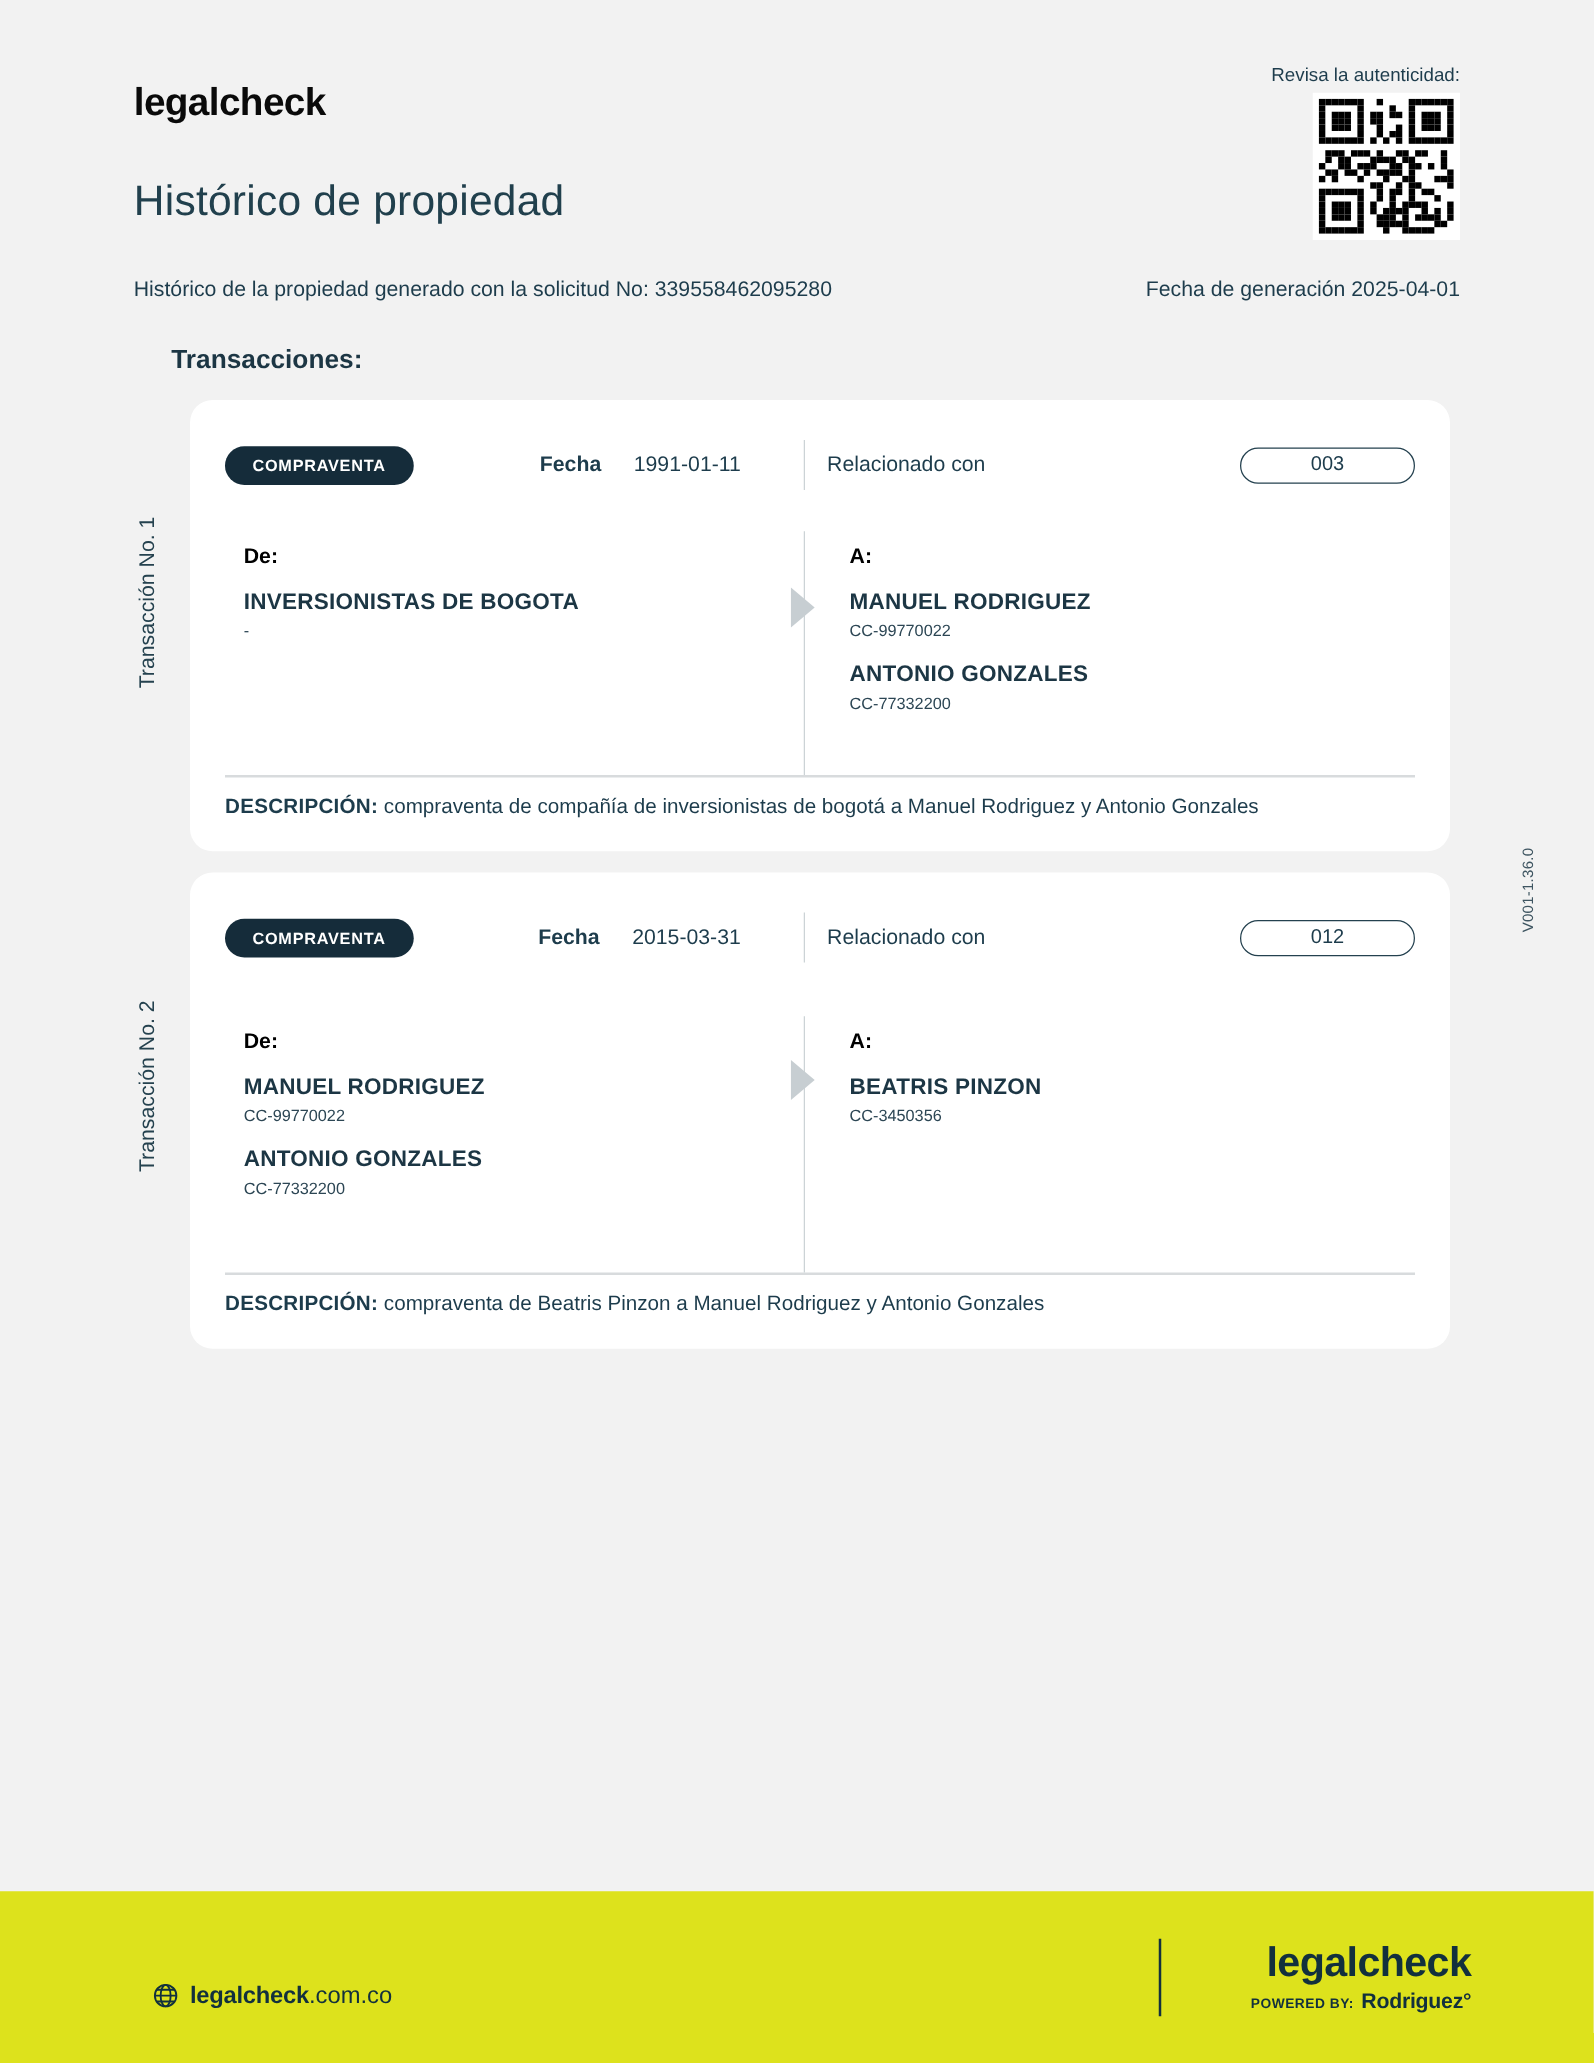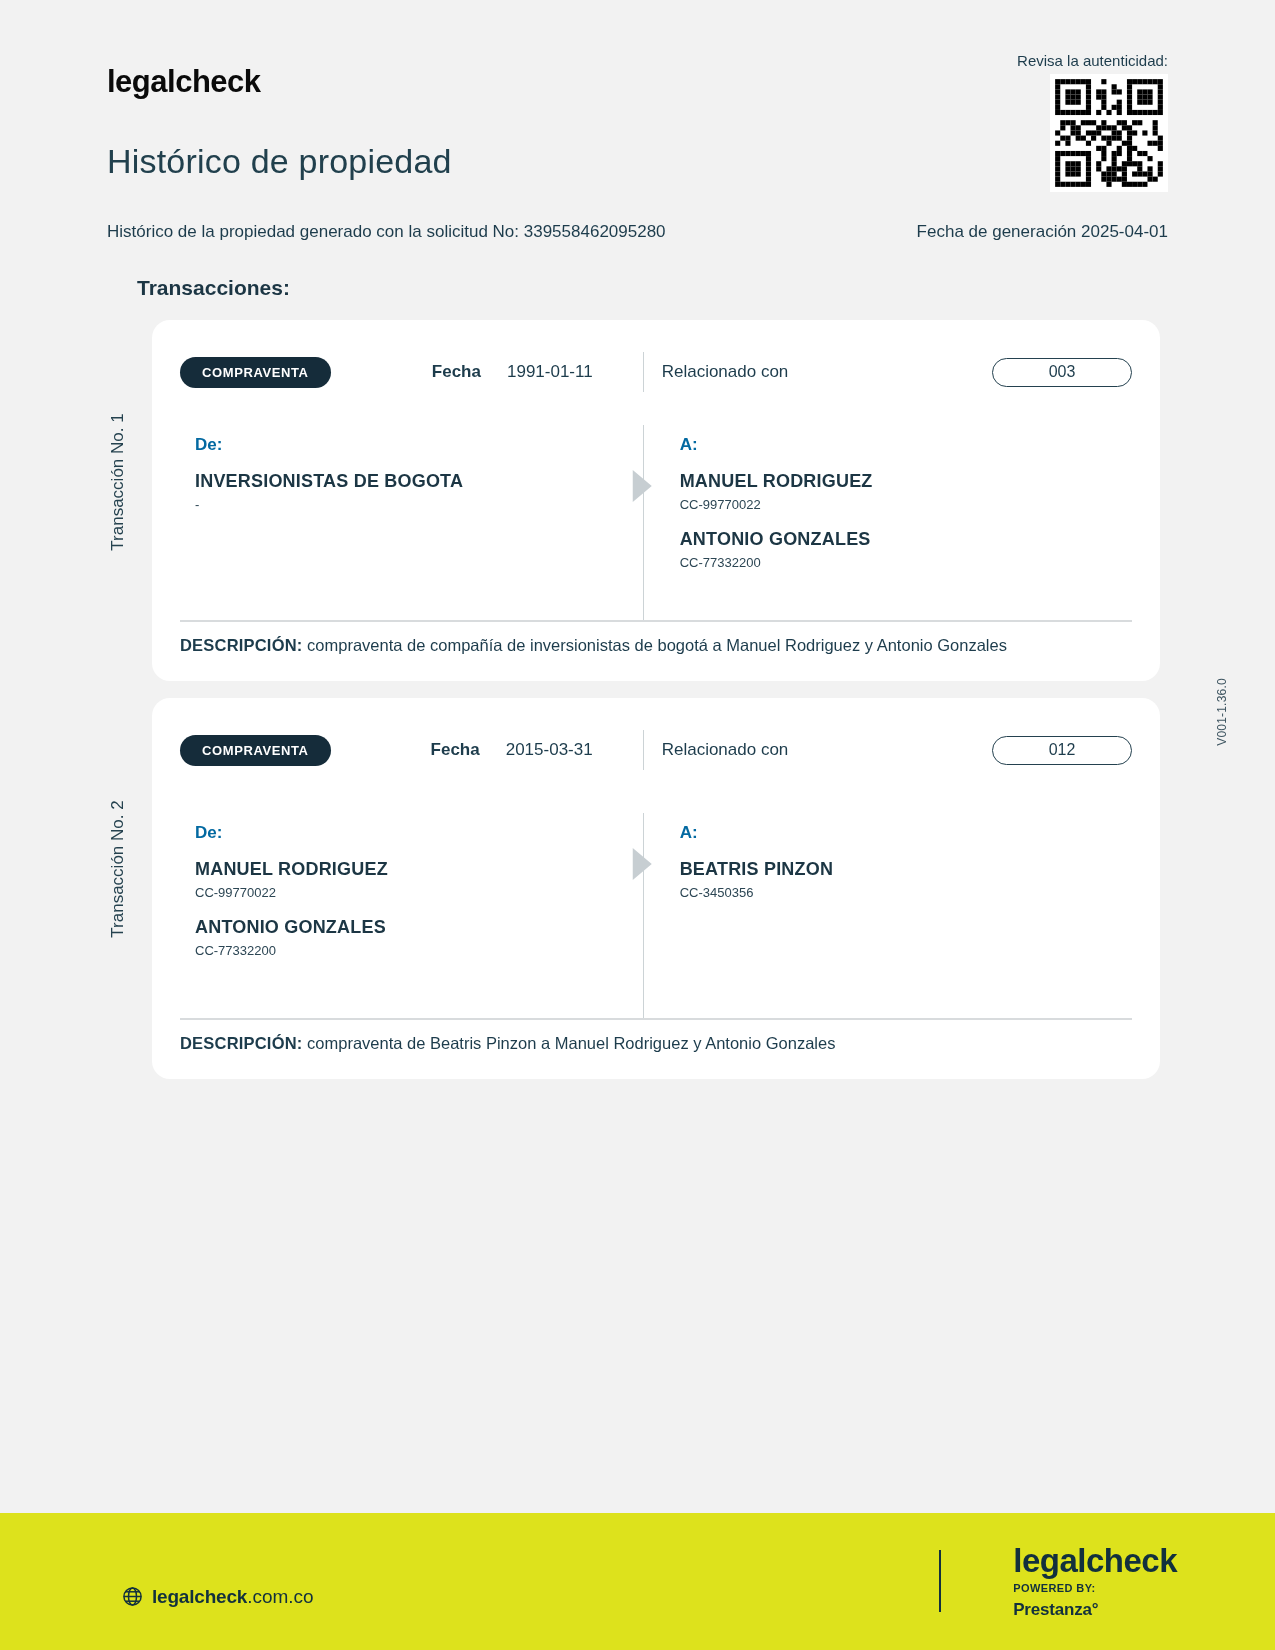--- a/index.html
+++ b/index.html
@@ -43,21 +43,21 @@
     padding: 8px 22px; border-radius: 17px;
   }
   .fecha { font-size: 17px; color: #1d3c4c; }
   .fecha b { margin-right: 26px; }
   .related-label { font-size: 17px; color: #1d3c4c; }
   .pill {
     display: flex; align-items: center; justify-content: center;
     width: 140px; height: 29px; border: 1.6px solid #24414f;
     border-radius: 15px; font-size: 16px; color: #1d3c4c; background: #fff;
   }
-  .col-label { font-size: 17px; font-weight: bold; color: #0369a1; margin-bottom: 16px; }
+  .col-label { font-size: 17px; font-weight: bold; color: #000000; margin-bottom: 16px; }
   .party { margin-bottom: 17px; }
   .party-name { font-size: 18px; font-weight: bold; color: #1c3644; letter-spacing: 0.2px; margin-bottom: 5px; }
   .party-id { font-size: 13px; color: #2c4654; }
   .arrow {
     position: absolute; left: 48.6%; top: 118px; transform: translateX(-54%);
     width: 0; height: 0;
     border-left: 19px solid #c7ced2;
     border-top: 16px solid transparent;
     border-bottom: 16px solid transparent;
   }
@@ -77,21 +77,21 @@
     display: flex; justify-content: space-between; align-items: center;
     padding: 0 98px 0 122px;
   }
   .footer-left { display: flex; align-items: center; gap: 9px; margin-top: 30px; }
   .site { font-size: 19px; color: #12303d; }
   .site b { letter-spacing: -0.2px; }
   .footer-right { display: flex; align-items: center; gap: 72px; }
   .v-divider { width: 2px; height: 62px; background: #12303d; }
   .brand-stack { text-align: right; }
   .brand { font-size: 33px; font-weight: bold; color: #12303d; letter-spacing: -0.5px; line-height: 1.1; }
-  .powered { margin-top: 2px; display: flex; align-items: baseline; justify-content: flex-end; gap: 6px; flex-direction: column; }
+  .powered { margin-top: 2px; display: flex; align-items: baseline; justify-content: flex-end; gap: 6px; }
   .p-label { font-size: 11px; font-weight: bold; color: #12303d; letter-spacing: 0.4px; }
   .p-brand { font-size: 17px; font-weight: bold; color: #12303d; letter-spacing: -0.2px; }
 </style>
 </head>
 <body>
 
 <div class="header-row">
   <div class="header-left">
     <div class="logo">legalcheck</div>
     <h1 class="title">Histórico de propiedad</h1>
@@ -423,17 +423,17 @@
       </g>
     </svg>
     <span class="site"><b>legalcheck</b><span>.com.co</span></span>
   </div>
   <div class="footer-right">
     <div class="v-divider"></div>
     <div class="brand-stack">
       <div class="brand">legalcheck</div>
       <div class="powered">
         <span class="p-label">POWERED BY:</span>
-        <span class="p-brand">Prestanza°</span>
+        <span class="p-brand">Rodriguez°</span>
       </div>
     </div>
   </div>
 </div>
 
 </body></html>

